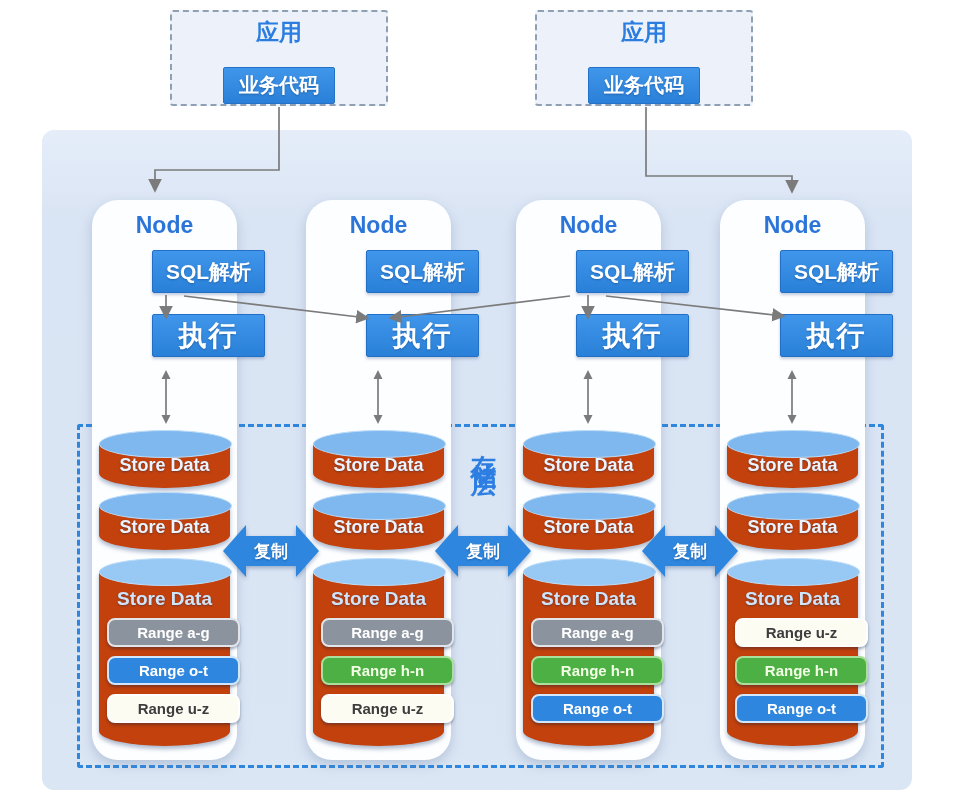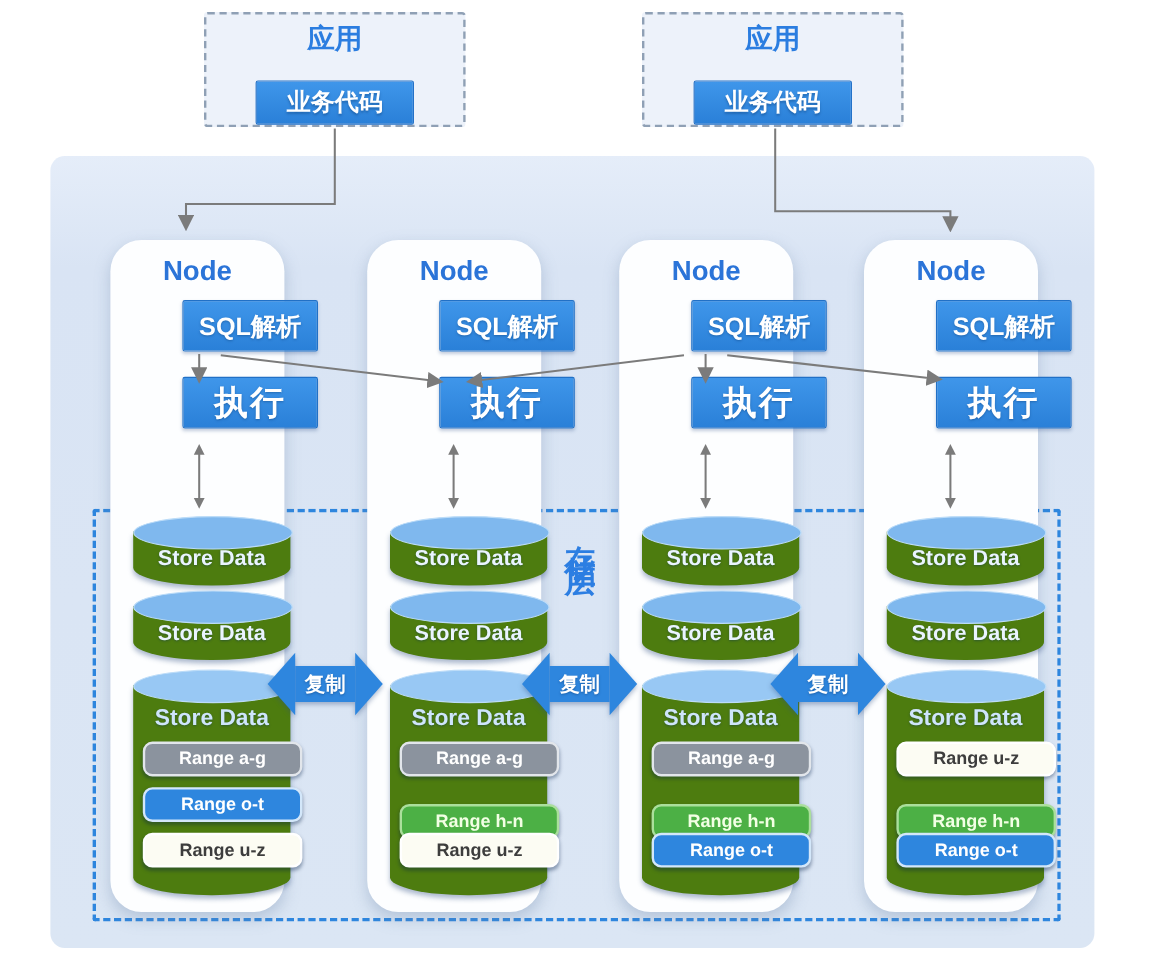--- a/index.html
+++ b/index.html
@@ -11,21 +11,21 @@
   .canvas { position:absolute; left:0; top:0; width:976px; height:800px; }
 
   
   .app-box {
     position:absolute; top:10px; width:218px; height:96px;
     border:2px dashed #8fa0b5; background:#edf2fa; border-radius:3px;
     display:flex; flex-direction:column; align-items:center;
   }
   .app-title { margin-top:5px; font-size:23px; font-weight:bold; color:#2b7de0;font-family:Liberation Serif, serif; }
   .app-btn {
-    margin-top:19px; width:132px; height:44px;
+    margin-top:19px; width:112px; height:44px;
     background:linear-gradient(180deg,#3f96ea,#2a80d8);
     border:1px solid #2472c8; border-radius:2px;
     color:#fff; font-size:20px; font-weight:bold;
     display:flex; align-items:center; justify-content:center;
     text-shadow:0 1px 2px rgba(0,40,90,.35);
   }
 
   
   .main {
     position:absolute; left:42px; top:130px; width:870px; height:660px;
@@ -66,21 +66,21 @@
     display:flex; align-items:center; justify-content:center;
     text-shadow:0 1px 2px rgba(0,40,90,.35);
     box-shadow:0 2px 3px rgba(60,90,140,.3);
     margin-left:44px;
   }
   .btn-sql  { top:50px;  font-size:21px; }
   .btn-exec { top:114px; font-size:28px; letter-spacing:2px; }
 
   
   .cyl {
-    position:absolute; left:19px; width:131px; background:#4d7c0f;
+    position:absolute; left:7px; width:131px; background:#c2410c;
     border-radius:0 0 65px 65px / 0 0 15px 15px;
     box-shadow:0 3px 4px rgba(50,80,130,.4);
   }
   .cyl::before {
     content:""; position:absolute; left:0; top:-13px; width:100%; height:26px;
     border-radius:50%; background:#7fb8ee; border:1px solid #bcdcf8;
   }
   .cyl-s1 { top:243px; height:45px; }
   .cyl-s2 { top:305px; height:45px; }
   .cyl-big { top:371px; height:175px; }
@@ -97,27 +97,27 @@
   }
   .pill {
     position:absolute; left:8px; width:133px; height:29px;
     border-radius:8px; border:2px solid #fff;
     display:flex; align-items:center; justify-content:center;
     font-size:15px; font-weight:bold;
     box-shadow:0 2px 3px rgba(0,30,70,.35);
   }
   .p1{top:47px} .p2{top:85px} .p3{top:123px}
   .pill[data-color="gray"]  { background:#8b939e; border-color:#e2e6eb; color:#fff; }
-  .pill[data-color="green"] { background:#4cb045; border-color:#abdf9c; color:#f2ffe4;margin-top:14px; }
+  .pill[data-color="green"] { background:#4cb045; border-color:#abdf9c; color:#f2ffe4; }
   .pill[data-color="white"] { background:#fcfcf3; border-color:#ffffff; color:#3d3d3d; }
   .pill[data-color="blue"]  { background:#2e86de; border-color:#d3e7fa; color:#fff; }
 
   
   .rep {
-    position:absolute; top:544px; width:96px; height:52px;
+    position:absolute; top:525px; width:96px; height:52px;
     display:flex; align-items:center;
     filter:drop-shadow(0 2px 2px rgba(50,80,130,.4));
   }
   .rep .head-l { width:0; height:0;
     border-top:26px solid transparent; border-bottom:26px solid transparent;
     border-right:23px solid #2e86de; }
   .rep .head-r { width:0; height:0;
     border-top:26px solid transparent; border-bottom:26px solid transparent;
     border-left:23px solid #2e86de; }
   .rep .bar {

